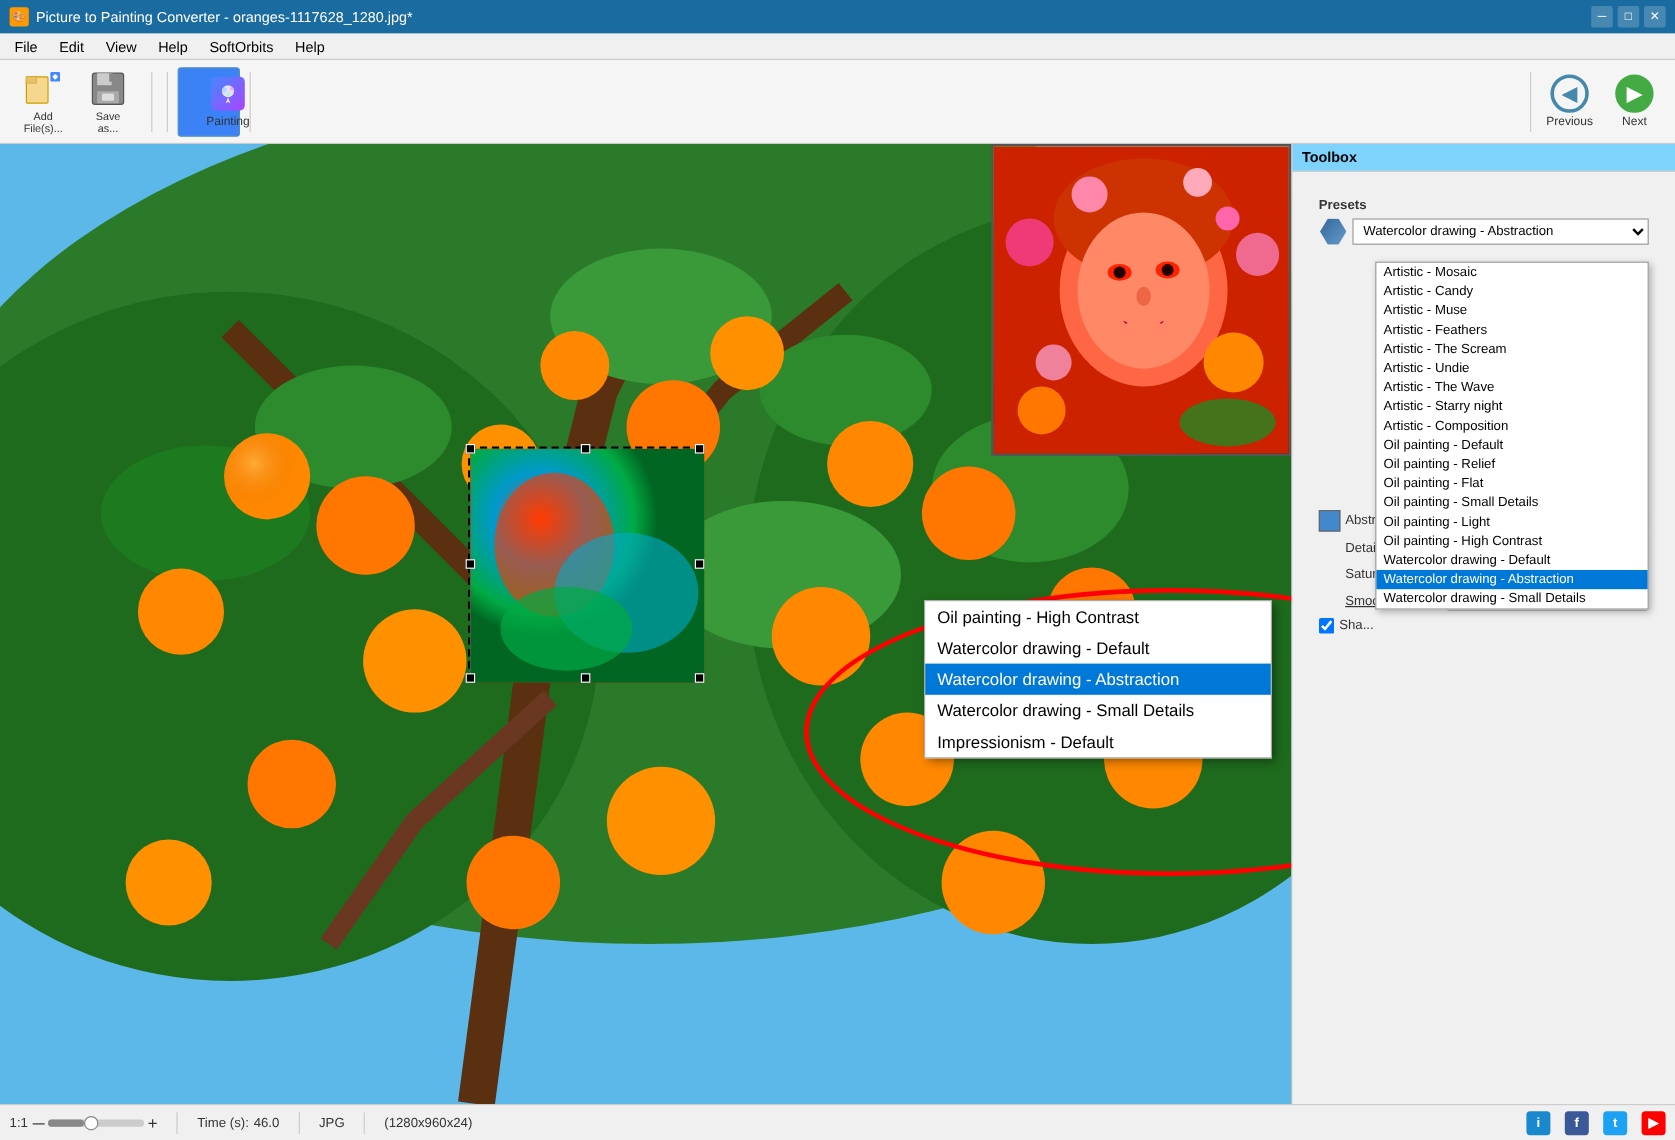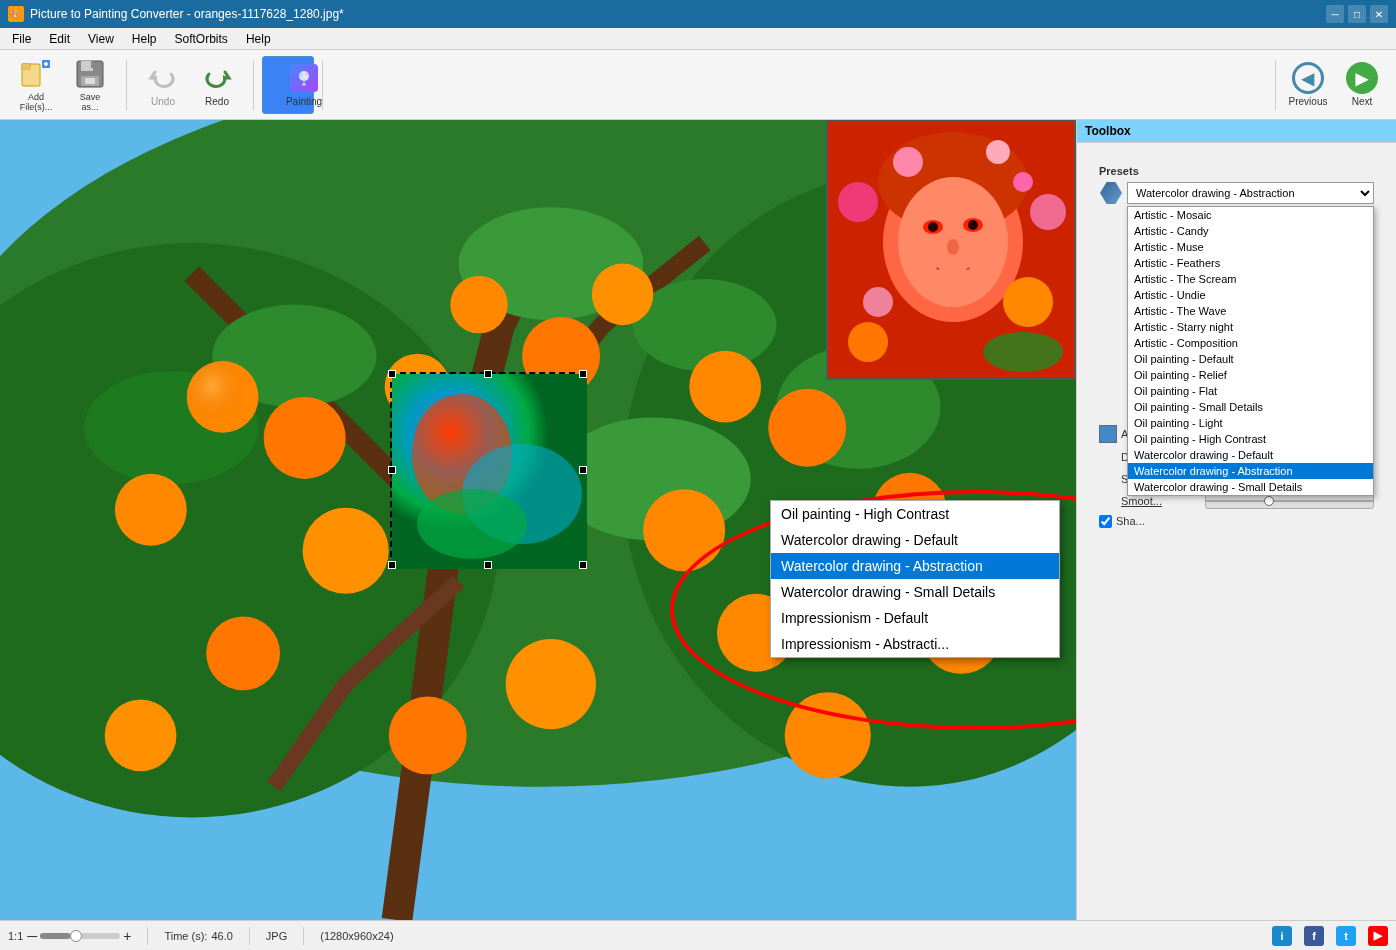--- a/index.html
+++ b/index.html
@@ -455,40 +455,20 @@
           <rect x="7" y="3" width="12" height="10" fill="#ccc"></rect>
           <rect x="17" y="3" width="3" height="7" fill="#888"></rect>
           <rect x="7" y="18" width="18" height="10" rx="1" fill="#aaa"></rect>
           <rect x="11" y="20" width="10" height="6" rx="1" fill="#ddd"></rect>
         </svg>
       </div>
       <span style="font-size:9px;text-align:center;">Save<br>as...</span>
     </button>
   </div>
   <div class="toolbar-separator"></div>
-  <div class="toolbar-group">
-    <button class="toolbar-btn" style="opacity:0.5;">
-      <div class="toolbar-icon">
-        <svg width="32" height="32" viewBox="0 0 32 32">
-          <path d="M8 10 L4 16 L8 16 C8 22 14 26 20 24 C26 22 28 16 24 12" fill="none" stroke="#888" stroke-width="3" stroke-linecap="round"></path>
-          <polygon points="4,16 10,13 10,19" fill="#888"></polygon>
-        </svg>
-      </div>
-      <span>Undo</span>
-    </button>
-    <button class="toolbar-btn">
-      <div class="toolbar-icon">
-        <svg width="32" height="32" viewBox="0 0 32 32">
-          <path d="M24 10 L28 16 L24 16 C24 22 18 26 12 24 C6 22 4 16 8 12" fill="none" stroke="#448844" stroke-width="3" stroke-linecap="round"></path>
-          <polygon points="28,16 22,13 22,19" fill="#448844"></polygon>
-        </svg>
-      </div>
-      <span>Redo</span>
-    </button>
-  </div>
   <div class="toolbar-separator"></div>
   <button class="toolbar-btn active">
     <div class="toolbar-icon">
       <div class="icon-painting">
         <svg width="20" height="20" viewBox="0 0 20 20">
           <circle cx="10" cy="8" r="5" fill="white" opacity="0.8"></circle>
           <path d="M10 13 L8 18 L10 17 L12 18 Z" fill="white" opacity="0.8"></path>
           <circle cx="7" cy="7" r="2" fill="#aaddff"></circle>
           <circle cx="13" cy="6" r="1.5" fill="#ffaadd"></circle>
           <circle cx="10" cy="11" r="1.5" fill="#aaffaa"></circle>
@@ -635,21 +615,20 @@
     </div>
 
     <div class="circle-highlight"></div>
 
     <div class="big-dropdown-popup">
       <div class="big-dropdown-item">Oil painting - High Contrast</div>
       <div class="big-dropdown-item">Watercolor drawing - Default</div>
       <div class="big-dropdown-item selected">Watercolor drawing - Abstraction</div>
       <div class="big-dropdown-item">Watercolor drawing - Small Details</div>
       <div class="big-dropdown-item">Impressionism - Default</div>
-      <div class="big-dropdown-item">Impressionism - Abstracti...</div>
     </div>
   </div>
 
   <div class="toolbox-panel">
     <div class="toolbox-header">
       <span>Toolbox</span>
     </div>
     <div class="toolbox-content">
 
       <div class="presets-section">
@@ -674,21 +653,21 @@
               <option>Oil painting - Flat</option>
               <option>Oil painting - Small Details</option>
               <option>Oil painting - Light</option>
               <option>Oil painting - High Contrast</option>
               <option>Watercolor drawing - Default</option>
               <option selected="">Watercolor drawing - Abstraction</option>
               <option>Watercolor drawing - Small Details</option>
             </select>
 
             
-            <div class="dropdown-overlay" style="top:24px;">
+            <div class="dropdown-overlay" style="top:36px;margin-left:19px;">
               <div class="dropdown-item">Artistic - Mosaic</div>
               <div class="dropdown-item">Artistic - Candy</div>
               <div class="dropdown-item">Artistic - Muse</div>
               <div class="dropdown-item">Artistic - Feathers</div>
               <div class="dropdown-item">Artistic - The Scream</div>
               <div class="dropdown-item">Artistic - Undie</div>
               <div class="dropdown-item">Artistic - The Wave</div>
               <div class="dropdown-item">Artistic - Starry night</div>
               <div class="dropdown-item">Artistic - Composition</div>
               <div class="dropdown-item">Oil painting - Default</div>

